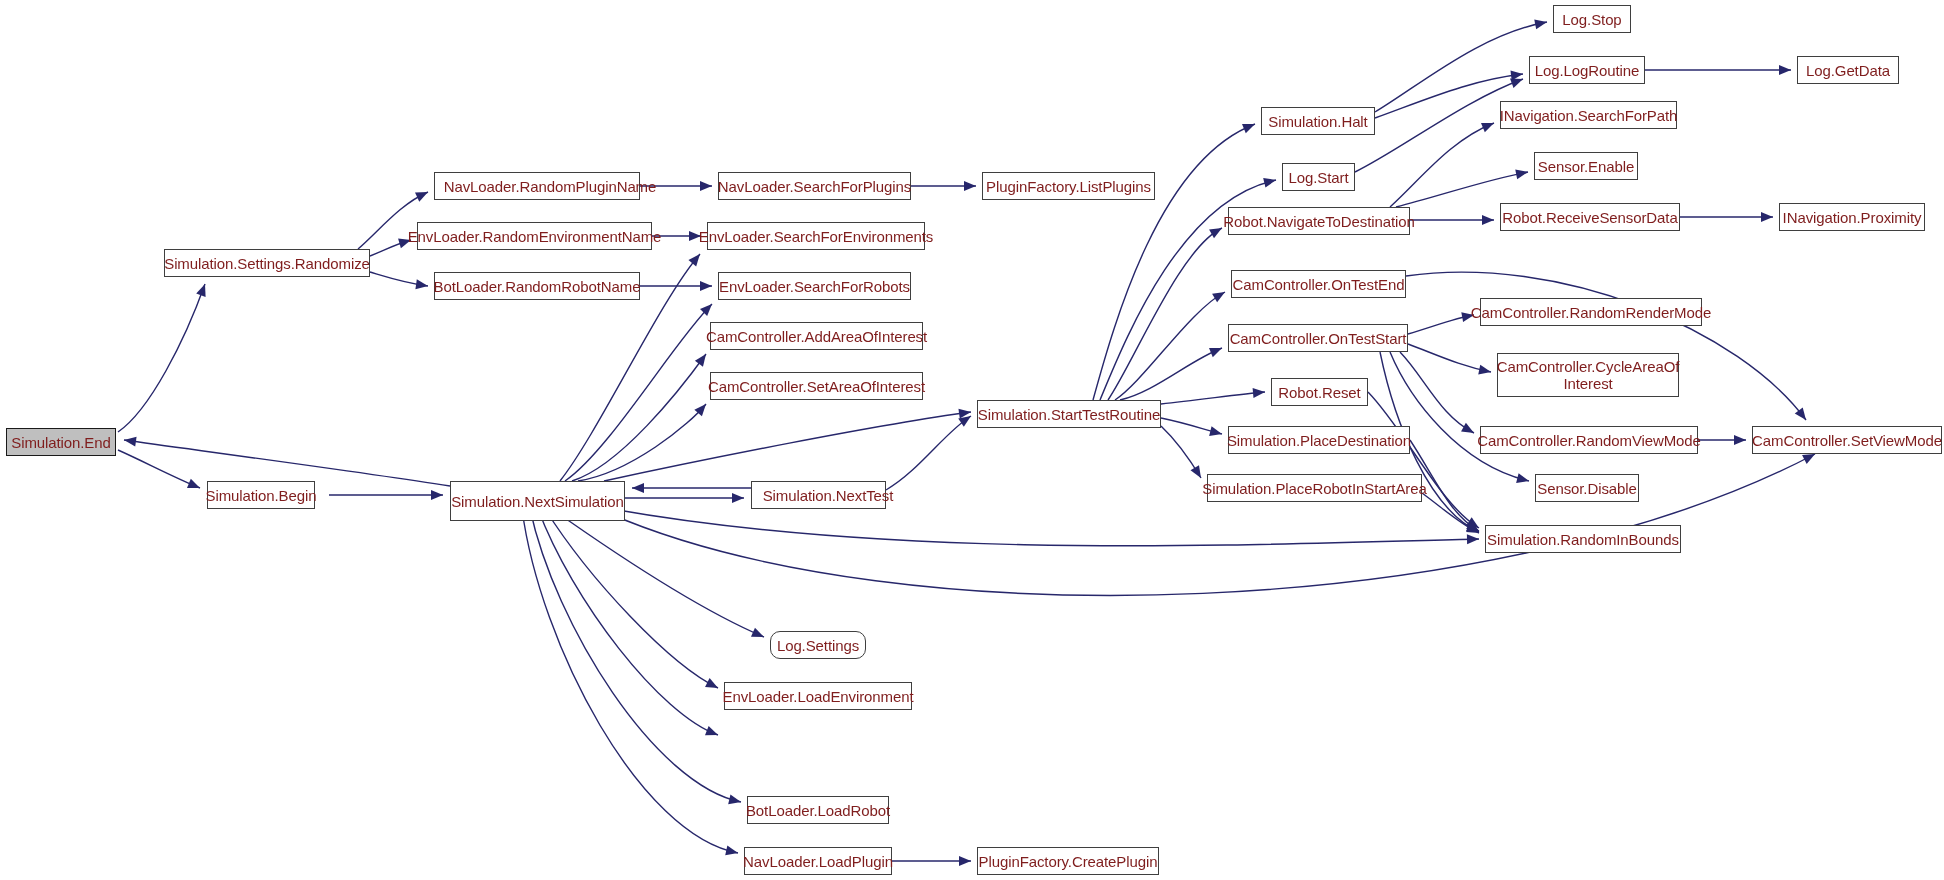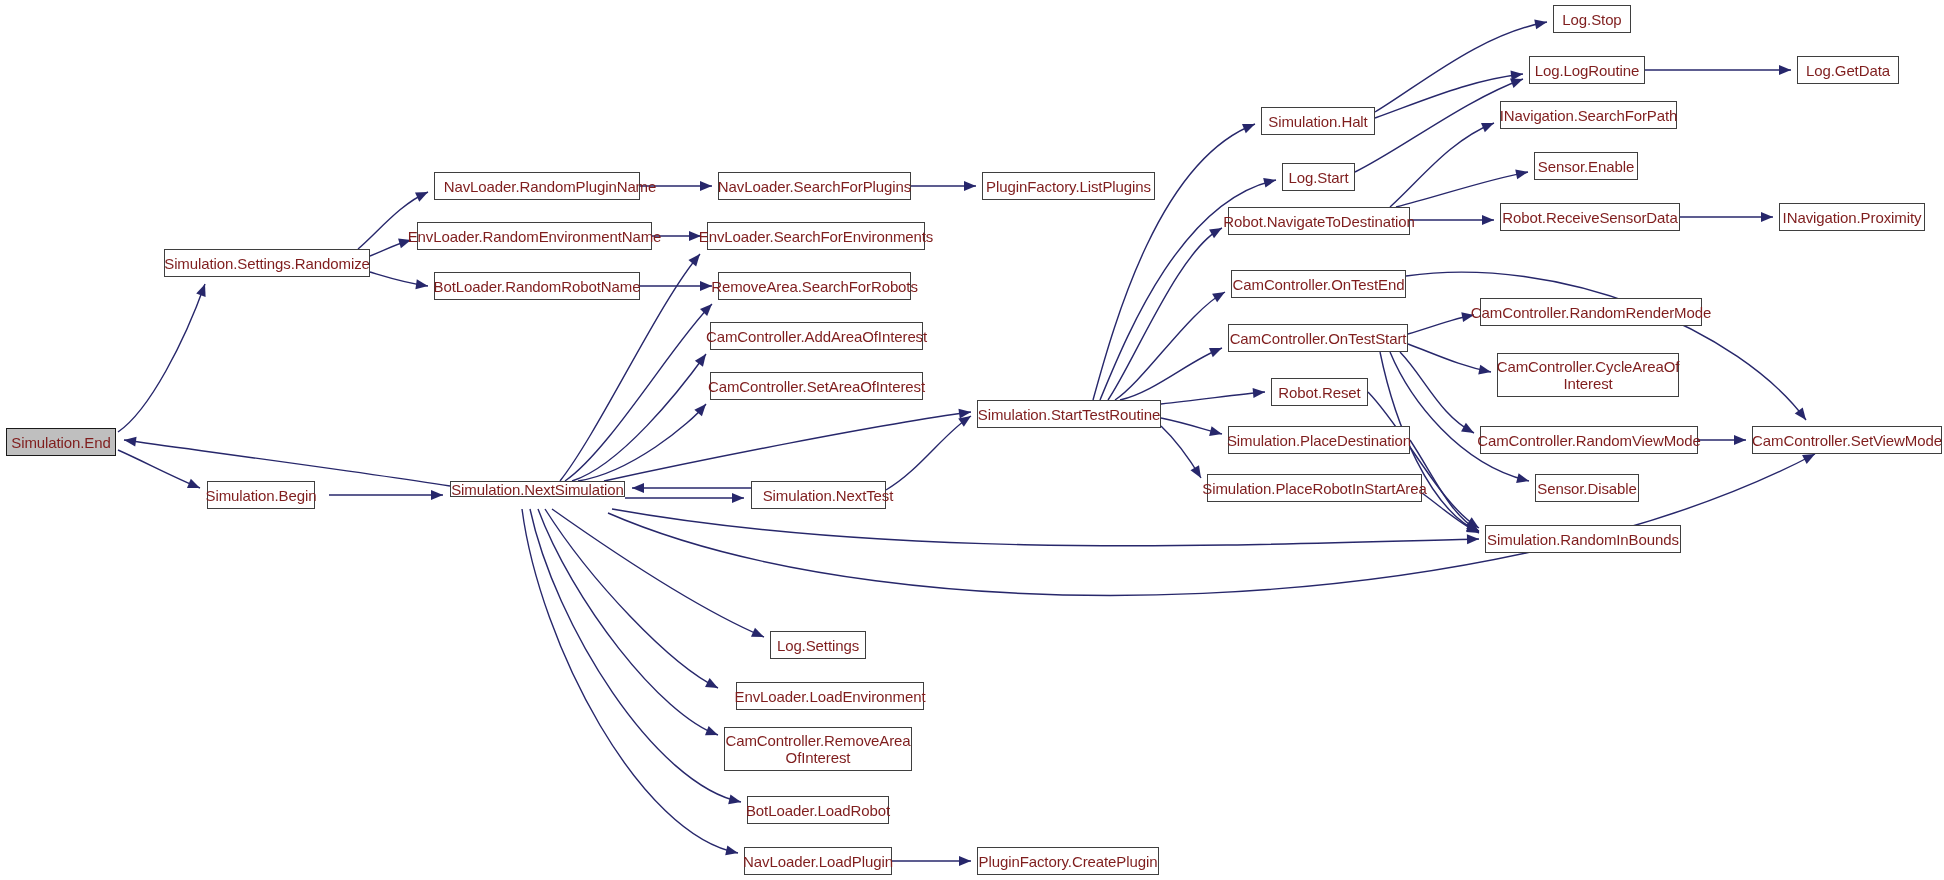--- a/index.html
+++ b/index.html
@@ -281,31 +281,29 @@
         <polygon class="edge-head" points="0,0 -12,-5 -12,5" transform="translate(1815,454) rotate(-27.550385126055925)"></polygon>
       </g>
     </svg>
   <div id="node-layer">
       <div class="node highlight" style="left: 6px; top: 428px; width: 110px; height: 28px;">Simulation.End</div>
       <div class="node" style="left: 164px; top: 249px; width: 206px; height: 28px;">Simulation.Settings.Randomize</div>
       <div class="node" style="left: 207px; top: 481px; width: 108px; height: 28px;">Simulation.Begin</div>
       <div class="node" style="left: 434px; top: 172px; width: 206px; height: 28px; padding-left: 26px;">NavLoader.RandomPluginName</div>
       <div class="node" style="left: 417px; top: 222px; width: 235px; height: 28px;">EnvLoader.RandomEnvironmentName</div>
       <div class="node" style="left: 434px; top: 272px; width: 206px; height: 28px;">BotLoader.RandomRobotName</div>
-      <div class="node" style="left: 450px; top: 481px; width: 175px; height: 16px;">Simulation.NextSimulation</div>
+      <div class="node" style="left: 450px; top: 481px; width: 175px; height: 40px;">Simulation.NextSimulation</div>
       <div class="node" style="left: 718px; top: 172px; width: 193px; height: 28px;">NavLoader.SearchForPlugins</div>
       <div class="node" style="left: 707px; top: 222px; width: 218px; height: 28px;">EnvLoader.SearchForEnvironments</div>
-      <div class="node" style="left: 718px; top: 272px; width: 193px; height: 28px;">RemoveArea.SearchForRobots</div>
+      <div class="node" style="left: 718px; top: 272px; width: 193px; height: 28px;">EnvLoader.SearchForRobots</div>
       <div class="node" style="left: 710px; top: 322px; width: 213px; height: 28px;">CamController.AddAreaOfInterest</div>
       <div class="node" style="left: 710px; top: 372px; width: 213px; height: 28px;">CamController.SetAreaOfInterest</div>
       <div class="node" style="left: 751px; top: 481px; width: 135px; height: 28px; padding-left: 19px;">Simulation.NextTest</div>
-      <div class="node" style="left: 770px; top: 631px; width: 96px; height: 28px;">Log.Settings</div>
-      <div class="node" style="left: 724px; top: 682px; width: 188px; height: 28px; margin-left: 12px;">EnvLoader.LoadEnvironment</div>
-      <div class="node" style="left: 724px; top: 727px; width: 188px; height: 44px;">CamController.RemoveArea
-OfInterest</div>
+      <div class="node" style="left: 770px; top: 631px; width: 96px; height: 28px; border-radius: 10px;">Log.Settings</div>
+      <div class="node" style="left: 724px; top: 682px; width: 188px; height: 28px;">EnvLoader.LoadEnvironment</div>
       <div class="node" style="left: 747px; top: 796px; width: 142px; height: 28px;">BotLoader.LoadRobot</div>
       <div class="node" style="left: 744px; top: 847px; width: 148px; height: 28px;">NavLoader.LoadPlugin</div>
       <div class="node" style="left: 982px; top: 172px; width: 173px; height: 28px;">PluginFactory.ListPlugins</div>
       <div class="node" style="left: 977px; top: 400px; width: 184px; height: 28px;">Simulation.StartTestRoutine</div>
       <div class="node" style="left: 977px; top: 847px; width: 182px; height: 28px;">PluginFactory.CreatePlugin</div>
       <div class="node" style="left: 1261px; top: 107px; width: 114px; height: 28px;">Simulation.Halt</div>
       <div class="node" style="left: 1282px; top: 163px; width: 73px; height: 28px;">Log.Start</div>
       <div class="node" style="left: 1228px; top: 207px; width: 182px; height: 28px;">Robot.NavigateToDestination</div>
       <div class="node" style="left: 1231px; top: 270px; width: 175px; height: 28px;">CamController.OnTestEnd</div>
       <div class="node" style="left: 1228px; top: 324px; width: 180px; height: 28px;">CamController.OnTestStart</div>

